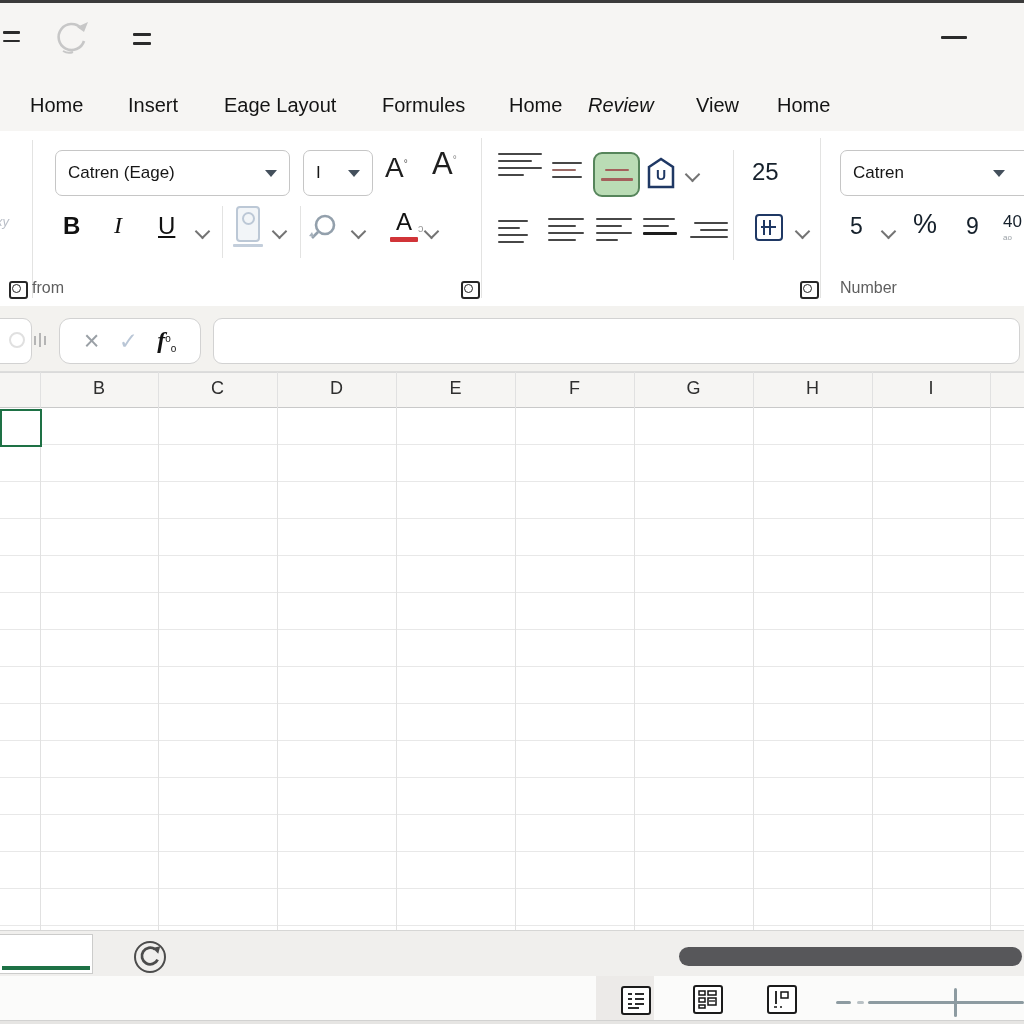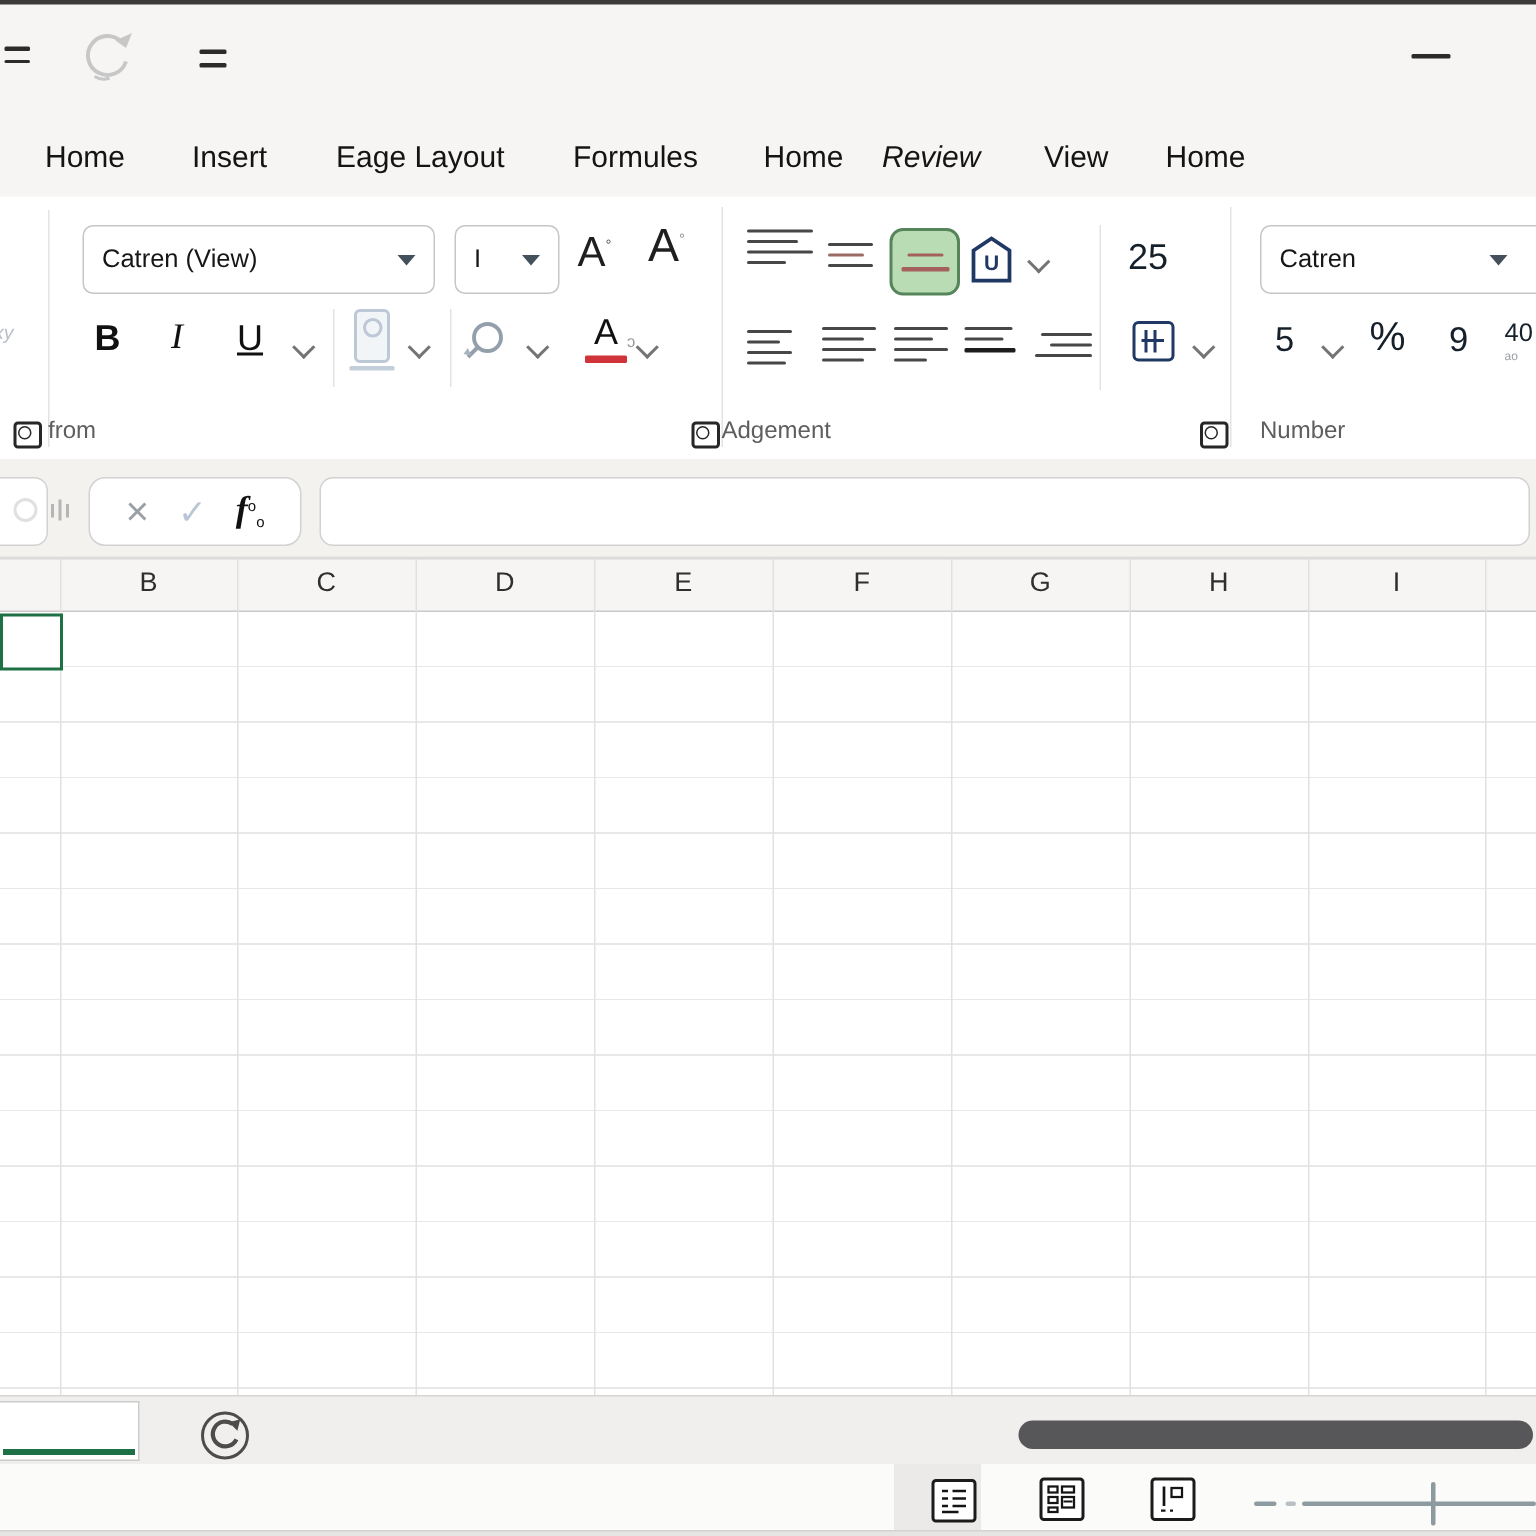--- a/index.html
+++ b/index.html
@@ -89,21 +89,21 @@
 
   <div class="abs ribbon"></div>
 
   <div class="abs" style="left:-4px;top:214px;font-style:italic;font-size:13px;color:#b9bec7;">xy</div>
   <div class="abs dlg" style="left:9px;top:281px;">
       <span class="dlg-c"></span>
     </div>
   <div class="abs vdiv" style="left:32px;top:140px;height:158px;"></div>
 
   <div class="abs combo" style="left:55px;top:150px;width:235px;height:46px;">
-    <span>Catren (View)</span>
+    <span>Catren (Eage)</span>
     <span class="caret"></span>
   </div>
   <div class="abs combo" style="left:303px;top:150px;width:70px;height:46px;">
     <span>I</span>
     <span class="caret"></span>
   </div>
   <div class="abs" style="left:385px;top:152px;font-size:28px;">
     <span>A</span><sup style="color:#555;">°</sup>
   </div>
   <div class="abs" style="left:432px;top:146px;font-size:31px;">
@@ -200,21 +200,20 @@
       <i style="width:28px;"></i>
       <i style="width:38px;"></i>
   </div>
   <div class="abs merge" style="left:755px;top:214px;width:28px;height:27px;">
     <div style="position:absolute;left:6px;top:4px;width:2px;height:15px;background:#1f3864;"></div>
     <div style="position:absolute;left:12px;top:4px;width:2px;height:15px;background:#1f3864;"></div>
     <div style="position:absolute;left:4px;top:10px;width:15px;height:2px;background:#1f3864;"></div>
   </div>
   <div class="abs chev" style="left:797px;top:226px;"></div>
 
-  <div class="abs glabel" style="left:481px;top:279px;width:285px;">Adgement</div>
   <div class="abs dlg" style="left:800px;top:281px;">
       <span class="dlg-c"></span>
     </div>
   <div class="abs vdiv" style="left:820px;top:138px;height:160px;"></div>
 
   <div class="abs combo" style="left:840px;top:150px;width:192px;height:46px;">
     <span>Catren</span>
     <span class="caret" style="margin-left:auto;margin-right:14px;"></span>
   </div>
   <div class="abs big" style="left:850px;top:213px;">5</div>

